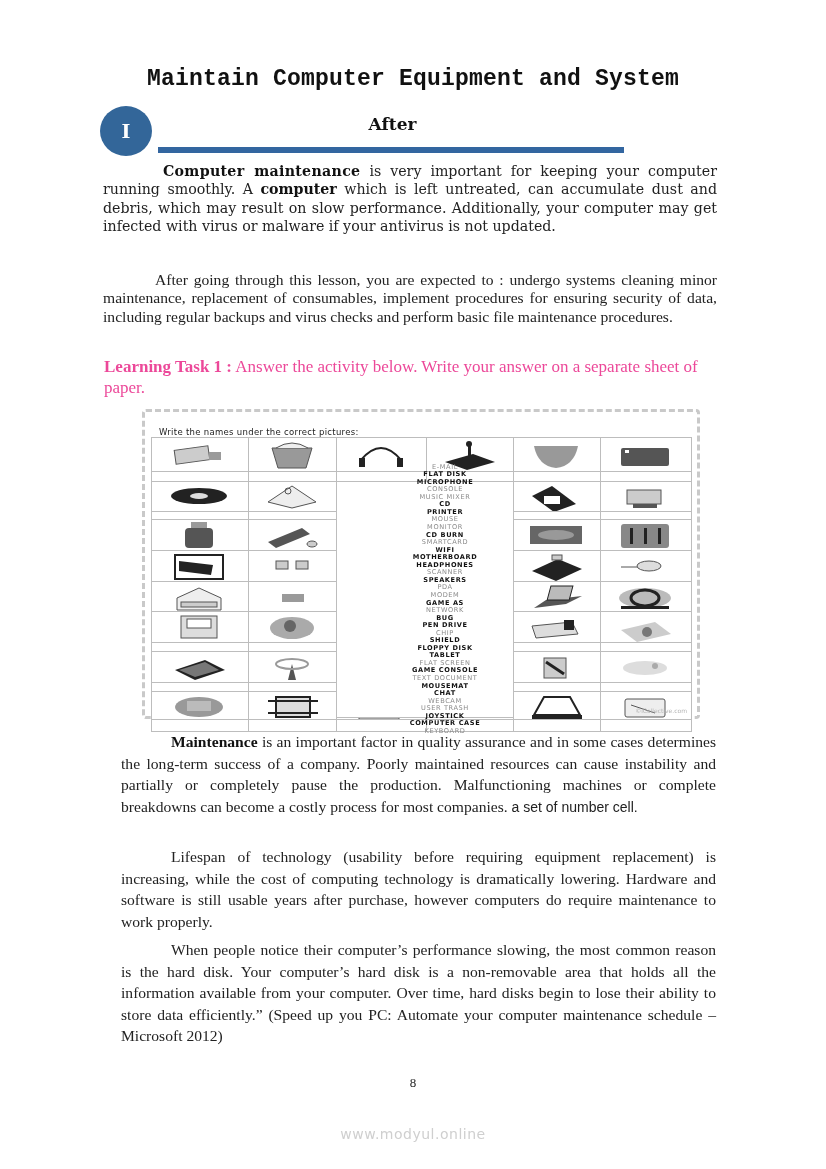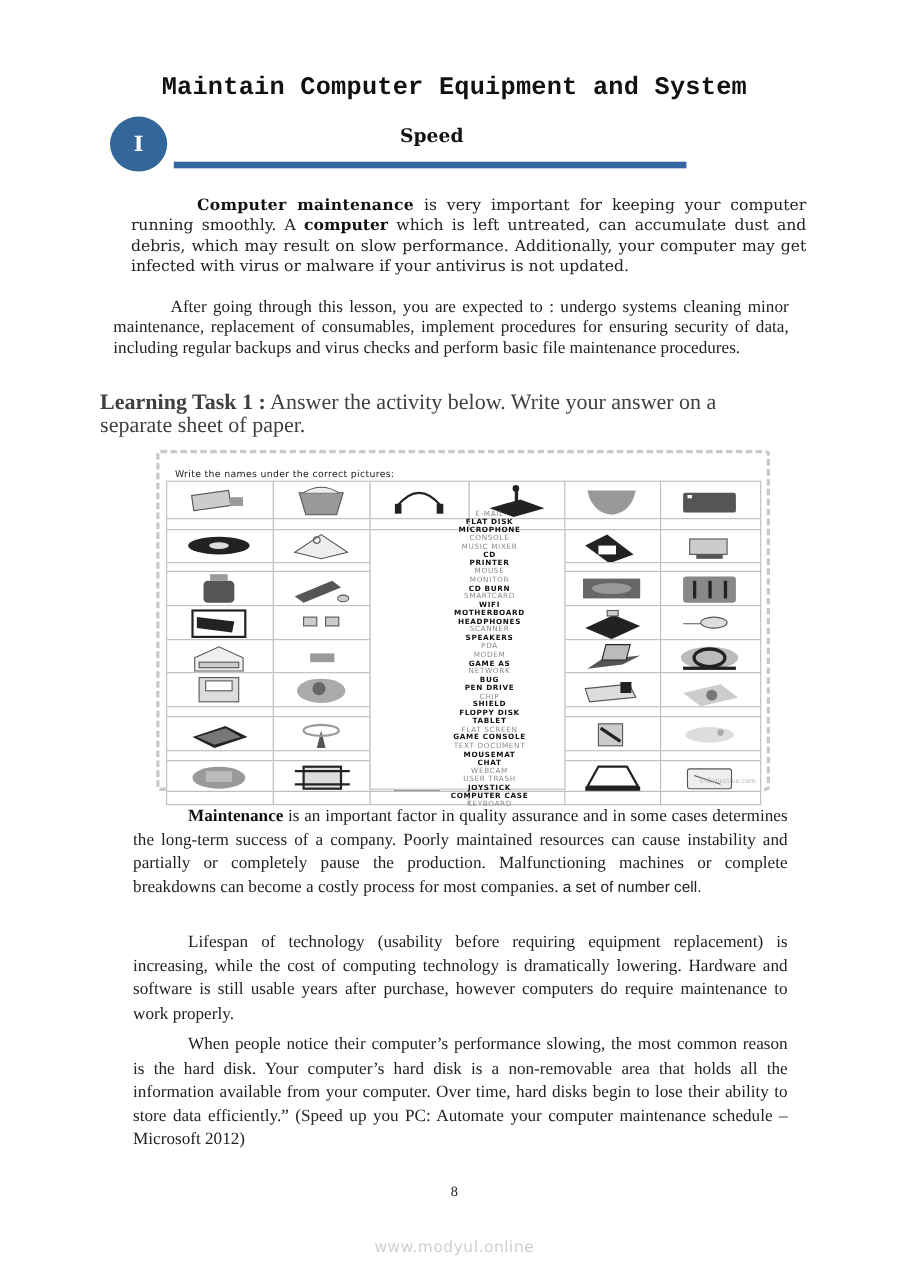--- a/index.html
+++ b/index.html
@@ -11,22 +11,22 @@
              background: #336699; color: #fff; font-weight: bold; font-size: 19px;
              display: flex; align-items: center; justify-content: center; font-family: "DejaVu Serif", serif; }
     .lesson-label { position: absolute; left: 160px; width: 465px; top: 114px; text-align: center;
                     font-weight: bold; font-size: 17px; color: #111; }
     .lesson-rule { position: absolute; left: 158px; top: 147px; width: 466px; height: 6px; background: #3366a0; }
     .para { position: absolute; left: 103px; width: 614px; font-size: 14.2px; line-height: 18.3px;
             text-align: justify; color: #222; }
     .para .indent { display: inline-block; width: 60px; }
     .para b { color: #111; }
     .para-2 { font-family: "Liberation Serif", serif; font-size: 15.6px; line-height: 18.3px; }
-    .task { position: absolute; left: 91px; width: 610px; top: 356px; font-family: "Liberation Serif", serif;
-            font-size: 20px; line-height: 21px; color: #404040; }
+    .task { position: absolute; left: 104px; width: 610px; top: 356px; font-family: "Liberation Serif", serif;
+            font-size: 17px; line-height: 21px; color: #ec4899; }
     .task b { font-weight: bold; }
 
     
     .ws { position: absolute; left: 142px; top: 409px; width: 558px; height: 310px;
           border: 3px dashed #c9c9c9; border-radius: 4px; background: #fff; box-sizing: border-box; }
     .ws-title { position: absolute; left: 0; width: 558px; top: 3px; text-align: center;
                 font-family: "DejaVu Sans", sans-serif; font-weight: bold; font-size: 11.5px; letter-spacing: 0.5px; color: #111; }
     .ws-sub { position: absolute; left: 14px; top: 15px; font-family: "DejaVu Sans", sans-serif;
               font-weight: normal; font-size: 8.5px; color: #222; letter-spacing: 0.3px; }
     .grid { position: absolute; left: 6px; top: 25px; width: 540px; height: 276px; }
@@ -44,24 +44,24 @@
     .page-number { position: absolute; left: 0; width: 826px; top: 1075px; text-align: center;
                    font-family: "Liberation Serif", serif; font-size: 13px; color: #222; }
     .watermark { position: absolute; left: 0; width: 826px; top: 1126px; text-align: center;
                  font-family: "DejaVu Sans", sans-serif; font-size: 14px; color: #cfcfcf; letter-spacing: 0.5px; }
   </style>
 </head>
 <body>
 
 <div class="page-title">Maintain Computer Equipment and System</div>
 <div class="badge">I</div>
-<div class="lesson-label">Speed</div>
+<div class="lesson-label">After</div>
 <div class="lesson-rule"></div>
 
-<p class="para" style="top:162px; margin:16px; word-spacing:0px;">
+<p class="para" style="top:162px; margin:0; word-spacing:0px;">
   <span class="indent"></span><b style="letter-spacing:0.3px;">Computer maintenance</b><span> is very important for keeping your computer running smoothly. A </span><b>computer</b><span> which is left untreated, can accumulate dust and debris, which may result on slow performance. Additionally, your computer may get infected with virus or malware if your antivirus is not updated.</span>
 </p>
 
 <p class="para para-2" style="top:271px; margin:0;">
   <span class="indent" style="width:52px"></span><span>After going through this lesson, you are expected to : undergo systems cleaning minor maintenance, replacement of  consumables, implement procedures for ensuring security of data, including regular backups and virus checks and perform basic file maintenance procedures.</span>
 </p>
 
 <p class="task" style="margin:0;">
   <b>Learning Task 1 :</b><span> Answer the activity below. Write your answer on a separate sheet of paper.</span>
 </p>

